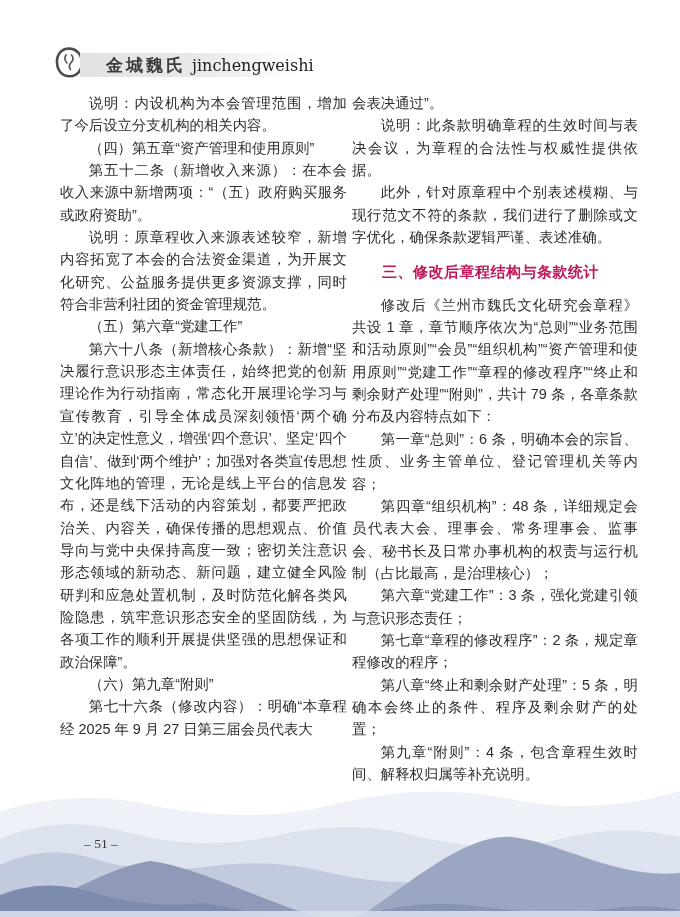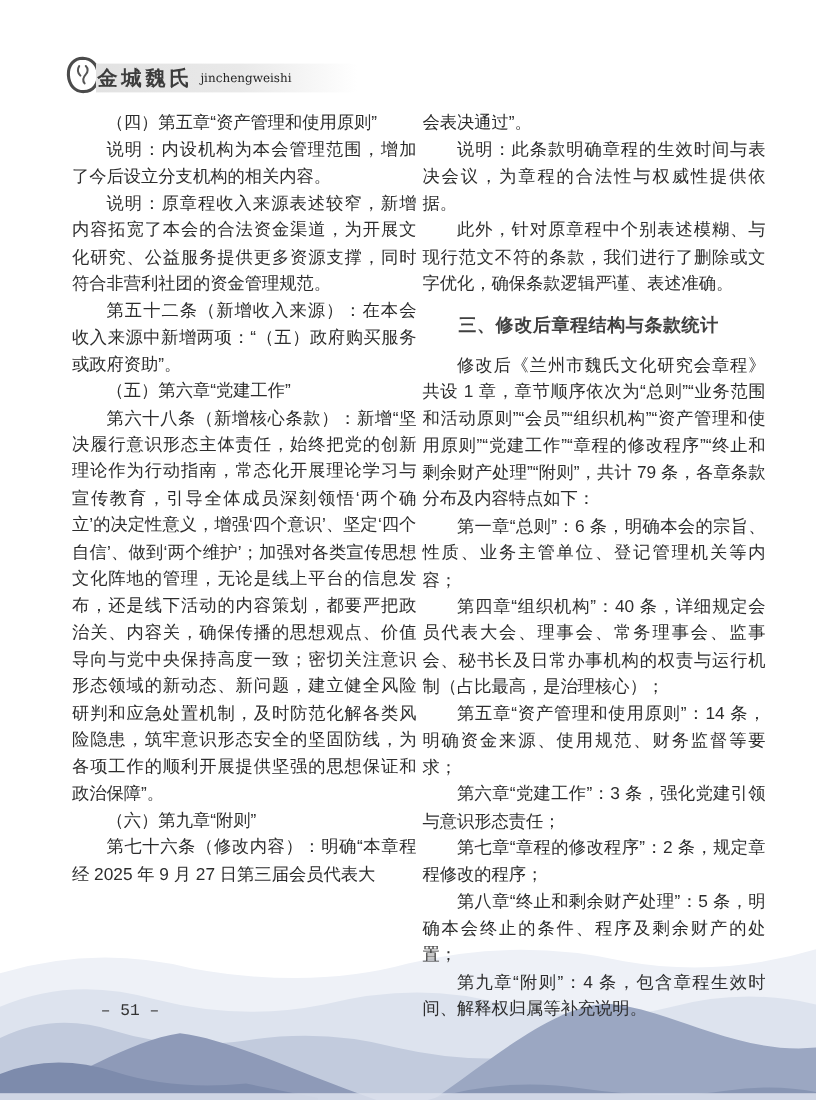--- a/index.html
+++ b/index.html
@@ -10,49 +10,49 @@
     position:relative;
     overflow:hidden;
   }
   .page{position:absolute;inset:0;}
   
   .masthead{position:absolute;left:54px;top:45px;height:36px;z-index:2;}
   .seal{position:absolute;left:0;top:1px;width:31px;height:33px;}
   .banner{
     position:absolute;left:26px;top:8px;width:218px;height:24px;
     background:linear-gradient(to right,#e2e2e2 0%,#e9e9e9 55%,rgba(255,255,255,0) 100%);
-    display:flex;align-items:center;padding-left:1px;box-sizing:border-box;
+    display:flex;align-items:center;padding-left:26px;box-sizing:border-box;
     white-space:nowrap;
   }
   .banner .cn{
     font-family:"DejaVu Serif",serif;font-weight:bold;
     font-size:17px;color:#3c3c3c;letter-spacing:3px;margin-right:6px;
   }
   .banner .en{
-    font-family:"DejaVu Serif",serif;font-size:10px;color:#222;
+    font-family:"DejaVu Serif",serif;font-size:16px;color:#222;
   }
   
   .col{
     position:absolute;top:92px;width:287px;z-index:1;
     color:#2d2d2d;font-size:14.4px;line-height:22.35px;
     text-align:justify;
   }
   .col-left{left:60px;}
   .col-right{left:352px;width:286px;}
   .para{margin:0;}
   .indent{text-indent:2em;}
   .flush{text-indent:0;}
   .heading{
-    font-weight:bold;font-size:15px;color:#404040;
+    font-weight:bold;font-size:15px;color:#be185d;
     text-indent:2em;margin:13px 0 10px 0;letter-spacing:.5px;
   }
   
   .page-num{
     position:absolute;left:84px;top:836px;z-index:1;
-    font-family:Liberation Mono, monospace;font-size:13.5px;color:#333;
+    font-family:Liberation Serif, serif;font-size:13.5px;color:#333;
   }
   .mountains{position:absolute;left:0;bottom:0;width:680px;height:190px;z-index:0;}
 </style>
 </head>
 <body>
 
 <div class="page">
 
   <svg class="mountains" viewBox="0 0 680 190" preserveAspectRatio="none" aria-hidden="true">
     <path d="M0,84 Q80,60 160,80 Q260,98 340,76 Q430,54 520,74 Q600,88 680,64 L680,190 L0,190 Z" fill="#eef1f7"></path>
@@ -70,42 +70,41 @@
       <path d="M15,2.5 C7.5,2.5 2.6,8.5 3,16.5 C3.4,25 8.5,30.5 16,30.3 C23.5,30.1 28.3,24 27.8,15.5 C27.3,7.5 22,2.8 15,2.5 Z" fill="none" stroke="#4b4b4b" stroke-width="2.6" stroke-linecap="round"></path>
       <path d="M12,9 C10.2,12 11,15 13,17 M17.5,9 C19.5,11 19.5,14 17.5,16 C15.5,18.2 14.5,21 16.5,23.5" fill="none" stroke="#555" stroke-width="1.7" stroke-linecap="round"></path>
     </svg>
     <div class="banner">
       <span class="cn">金城魏氏</span>
       <span class="en">jinchengweishi</span>
     </div>
   </div>
 
   <div class="col col-left">
+      <p class="para indent">说明：内设机构为本会管理范围，增加了今后设立分支机构的相关内容。</p>
       <p class="para indent">（四）第五章“资产管理和使用原则”</p>
-      <p class="para indent">说明：内设机构为本会管理范围，增加了今后设立分支机构的相关内容。</p>
+      <p class="para indent">第五十二条（新增收入来源）：在本会收入来源中新增两项：“（五）政府购买服务或政府资助”。</p>
       <p class="para indent">说明：原章程收入来源表述较窄，新增内容拓宽了本会的合法资金渠道，为开展文化研究、公益服务提供更多资源支撑，同时符合非营利社团的资金管理规范。</p>
-      <p class="para indent">第五十二条（新增收入来源）：在本会收入来源中新增两项：“（五）政府购买服务或政府资助”。</p>
       <p class="para indent">（五）第六章“党建工作”</p>
       <p class="para indent">第六十八条（新增核心条款）：新增“坚决履行意识形态主体责任，始终把党的创新理论作为行动指南，常态化开展理论学习与宣传教育，引导全体成员深刻领悟‘两个确立’的决定性意义，增强‘四个意识’、坚定‘四个自信’、做到‘两个维护’；加强对各类宣传思想文化阵地的管理，无论是线上平台的信息发布，还是线下活动的内容策划，都要严把政治关、内容关，确保传播的思想观点、价值导向与党中央保持高度一致；密切关注意识形态领域的新动态、新问题，建立健全风险研判和应急处置机制，及时防范化解各类风险隐患，筑牢意识形态安全的坚固防线，为各项工作的顺利开展提供坚强的思想保证和政治保障”。</p>
       <p class="para indent">（六）第九章“附则”</p>
       <p class="para indent">第七十六条（修改内容）：明确“本章程经 2025 年 9 月 27 日第三届会员代表大</p>
     </div>
 
   <div class="col col-right">
     <div>
         <p class="para flush">会表决通过”。</p>
         <p class="para indent">说明：此条款明确章程的生效时间与表决会议，为章程的合法性与权威性提供依据。</p>
         <p class="para indent">此外，针对原章程中个别表述模糊、与现行范文不符的条款，我们进行了删除或文字优化，确保条款逻辑严谨、表述准确。</p>
       </div>
     <p class="para heading">三、修改后章程结构与条款统计</p>
     <div>
         <p class="para indent">修改后《兰州市魏氏文化研究会章程》共设 1 章，章节顺序依次为“总则”“业务范围和活动原则”“会员”“组织机构”“资产管理和使用原则”“党建工作”“章程的修改程序”“终止和剩余财产处理”“附则”，共计 79 条，各章条款分布及内容特点如下：</p>
         <p class="para indent">第一章“总则”：6 条，明确本会的宗旨、性质、业务主管单位、登记管理机关等内容；</p>
-        <p class="para indent">第四章“组织机构”：40 条，详细规定会员代表大会、理事会、常务理事会、监事会、秘书长及日常办事机构的权责与运行机制（占比最高，是治理核心）；</p>
-        <p class="para indent">第五章“资产管理和使用原则”：14 条，明确资金来源、使用规范、财务监督等要求；</p>
+        <p class="para indent">第四章“组织机构”：48 条，详细规定会员代表大会、理事会、常务理事会、监事会、秘书长及日常办事机构的权责与运行机制（占比最高，是治理核心）；</p>
         <p class="para indent">第六章“党建工作”：3 条，强化党建引领与意识形态责任；</p>
         <p class="para indent">第七章“章程的修改程序”：2 条，规定章程修改的程序；</p>
         <p class="para indent">第八章“终止和剩余财产处理”：5 条，明确本会终止的条件、程序及剩余财产的处置；</p>
         <p class="para indent">第九章“附则”：4 条，包含章程生效时间、解释权归属等补充说明。</p>
       </div>
   </div>
 
   <div class="page-num">– 51 –</div>
 
 </div>

